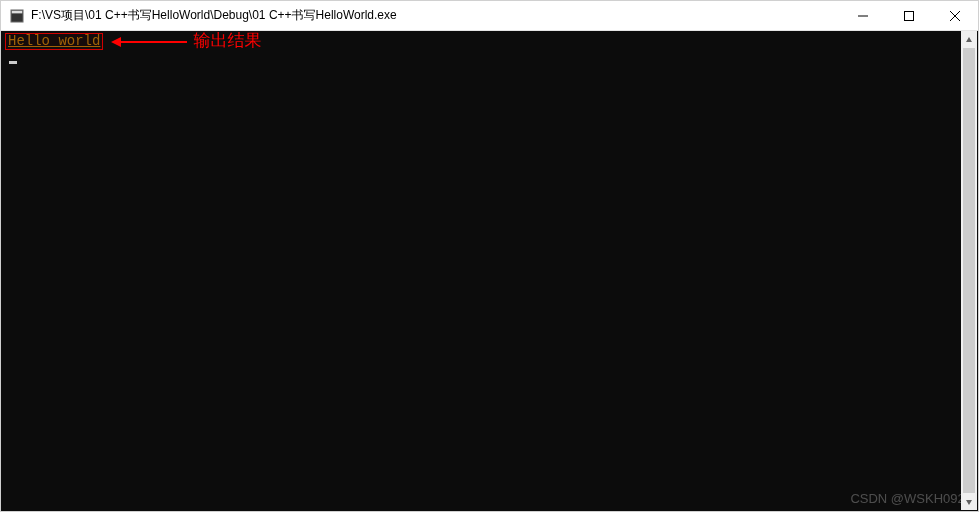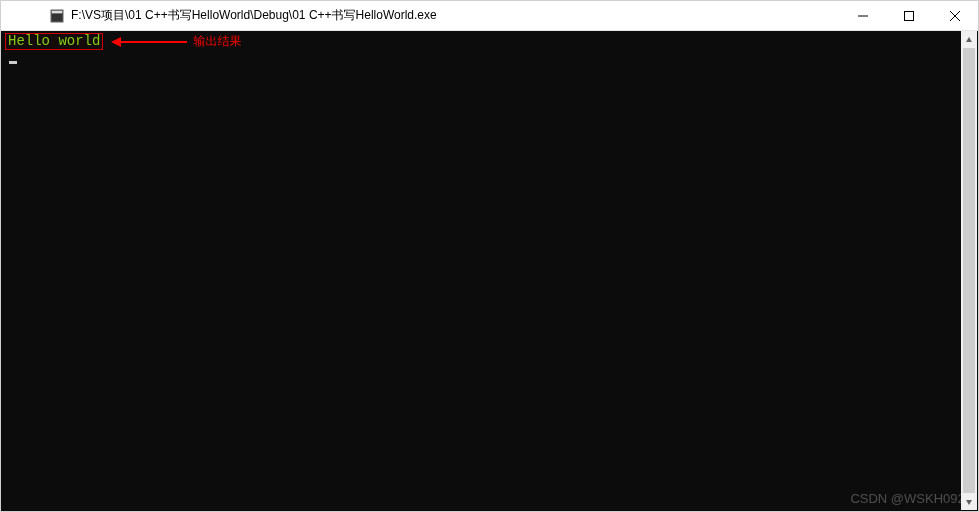--- a/index.html
+++ b/index.html
@@ -25,21 +25,20 @@
       display: flex;
       flex-direction: column;
     }
     .titlebar {
       height: 30px;
       background: #fff;
       display: flex;
       align-items: center;
       border-bottom: 1px solid #e5e5e5;
       flex-shrink: 0;
-      padding-left: 40px;
     }
     .app-icon {
       width: 16px;
       height: 16px;
       margin-left: 8px;
       margin-right: 6px;
       display: flex;
       align-items: center;
       justify-content: center;
     }
@@ -86,26 +85,27 @@
       position: relative;
       overflow: hidden;
     }
     .line1-wrap {
       display: flex;
       align-items: center;
       height: 17px;
     }
     .output-highlight {
       border: 1px solid #d00000;
-      color: #84cc16;
+      color: #a16207;
       background: rgba(60,10,10,0.2);
       padding: 0 2px;
       display: inline-block;
       line-height: 15px;
       height: 17px;
+      text-decoration: underline;
     }
     .arrow {
       color: #ff0000;
       margin-left: 8px;
       margin-right: 6px;
       position: relative;
       width: 76px;
       height: 2px;
       display: inline-block;
     }
@@ -125,21 +125,21 @@
       left: 8px;
       right: 0;
       top: 50%;
       transform: translateY(-50%);
       height: 2px;
       background: #ff0000;
     }
     .annotation {
       color: #ff0000;
       font-family: "Microsoft YaHei","SimSun", sans-serif;
-      font-size: 12px;
+      font-size: 17px;
     }
     .line2 {
       color: #cccccc;
       font-family: "NSimSun","SimSun", Consolas, monospace;
       font-size: 14px;
     }
     .cursor {
       display: inline-block;
       width: 8px;
       height: 3px;

